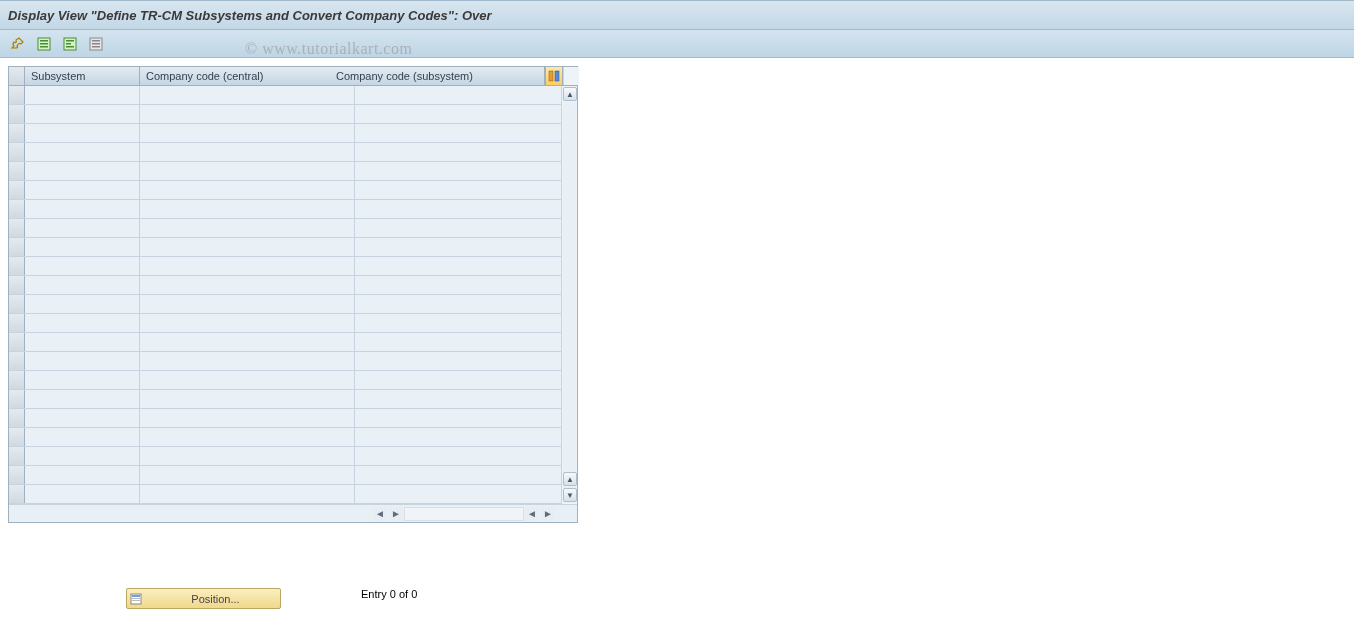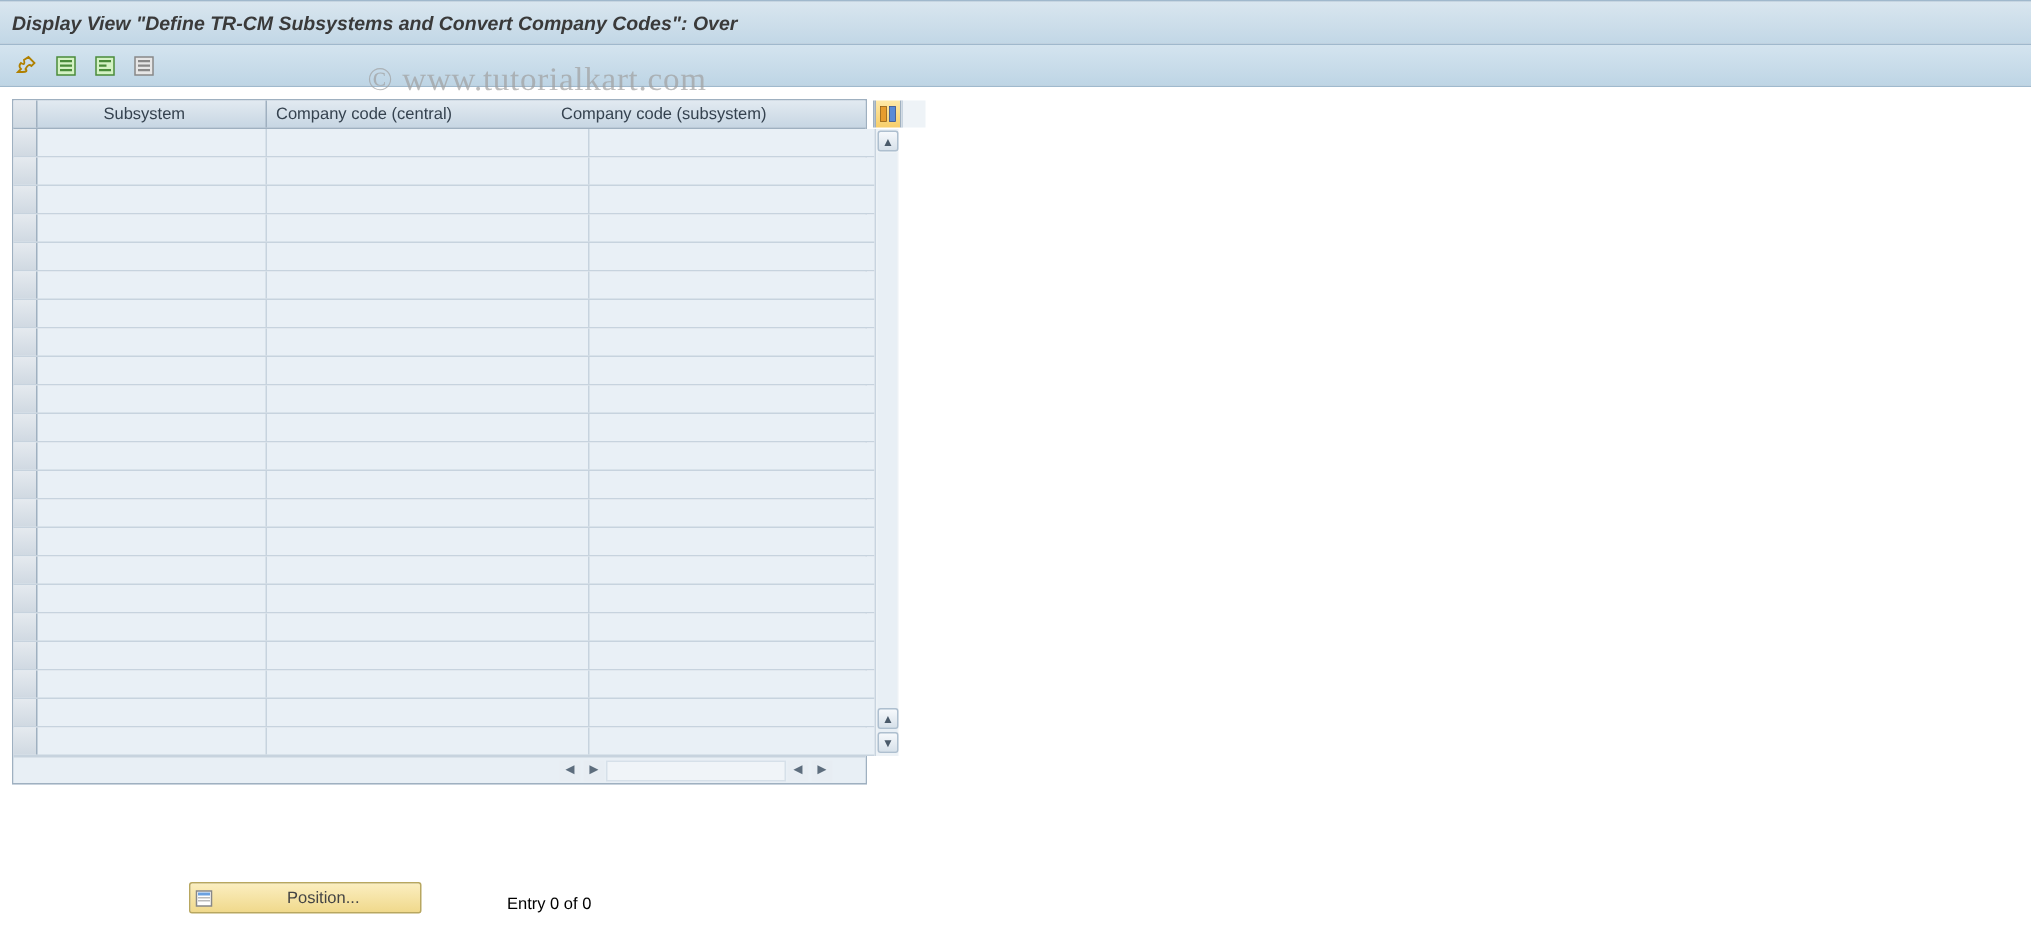--- a/index.html
+++ b/index.html
@@ -48,21 +48,21 @@
     }
     .th {
       border-right: 1px solid #9fb0c0;
       padding: 2px 6px;
       color: #35424f;
       font-size: 11px;
       display: flex; align-items: center;
       overflow: hidden; white-space: nowrap;
     }
     .sel-col { width: 16px; flex: none; background: linear-gradient(to bottom, #e4e9ee, #cfd9e2); }
-    .c-sub { width: 115px; flex: none; margin-left: 38px; }
+    .c-sub { width: 115px; flex: none; }
     .c-sys { width: 215px; flex: none; }
     .c-cen { width: 190px; flex: none; border-right: none; }
     .cfg-col {
       width: 18px; flex: none;
       background: linear-gradient(to bottom, #ffe9a8, #f7ce6a);
       border-left: 1px solid #9fb0c0;
       border-right: 1px solid #9fb0c0;
       display:flex; align-items:center; justify-content:center;
     }
     .vscroll { width: 16px; flex: none; background: #eef3f7; border-left:1px solid #c8d4df; position:relative; }
@@ -102,40 +102,40 @@
     .hs-gap { width: 363px; }
     .hs-arrow {
       width:14px; height:14px; background: #e7edf3;
       display:inline-flex; align-items:center; justify-content:center;
       font-size: 10px; color:#5d6d7d; cursor:pointer; margin:0 1px;
     }
     .hs-track { height:14px; background:#f0f4f8; border:1px solid #d6e0e9; display:inline-block; }
     .footer {
       position: absolute;
       left: 126px; top: 588px;
-      display: flex; align-items: flex-end; gap: 57px;
+      display: flex; align-items: flex-start; gap: 80px;
     }
     .position-btn {
       width: 155px; height: 21px;
       background: linear-gradient(to bottom, #fbeec0, #f0d98c);
       border: 1px solid #b8a760;
       border-radius: 2px;
       display: flex; align-items: center;
       font-size: 11px; color: #444;
       cursor: pointer;
       padding-left:2px;
     }
     .position-btn .pic {
       width: 18px; height: 16px; margin-right: 4px;
       display:inline-flex; align-items:center; justify-content:center;
     }
     .position-label { flex:1; text-align:center; }
     .watermark {
       position: absolute; top: 40px; left: 245px;
-      font-family: Georgia, serif; font-size: 22px;
+      font-family: Georgia, serif; font-size: 16px;
       color: rgba(160,160,160,0.7);
       letter-spacing: 0.5px;
       pointer-events: none;
     }
   </style>
 </head>
 <body>
 
 <div class="app">
   <div class="title-bar">

